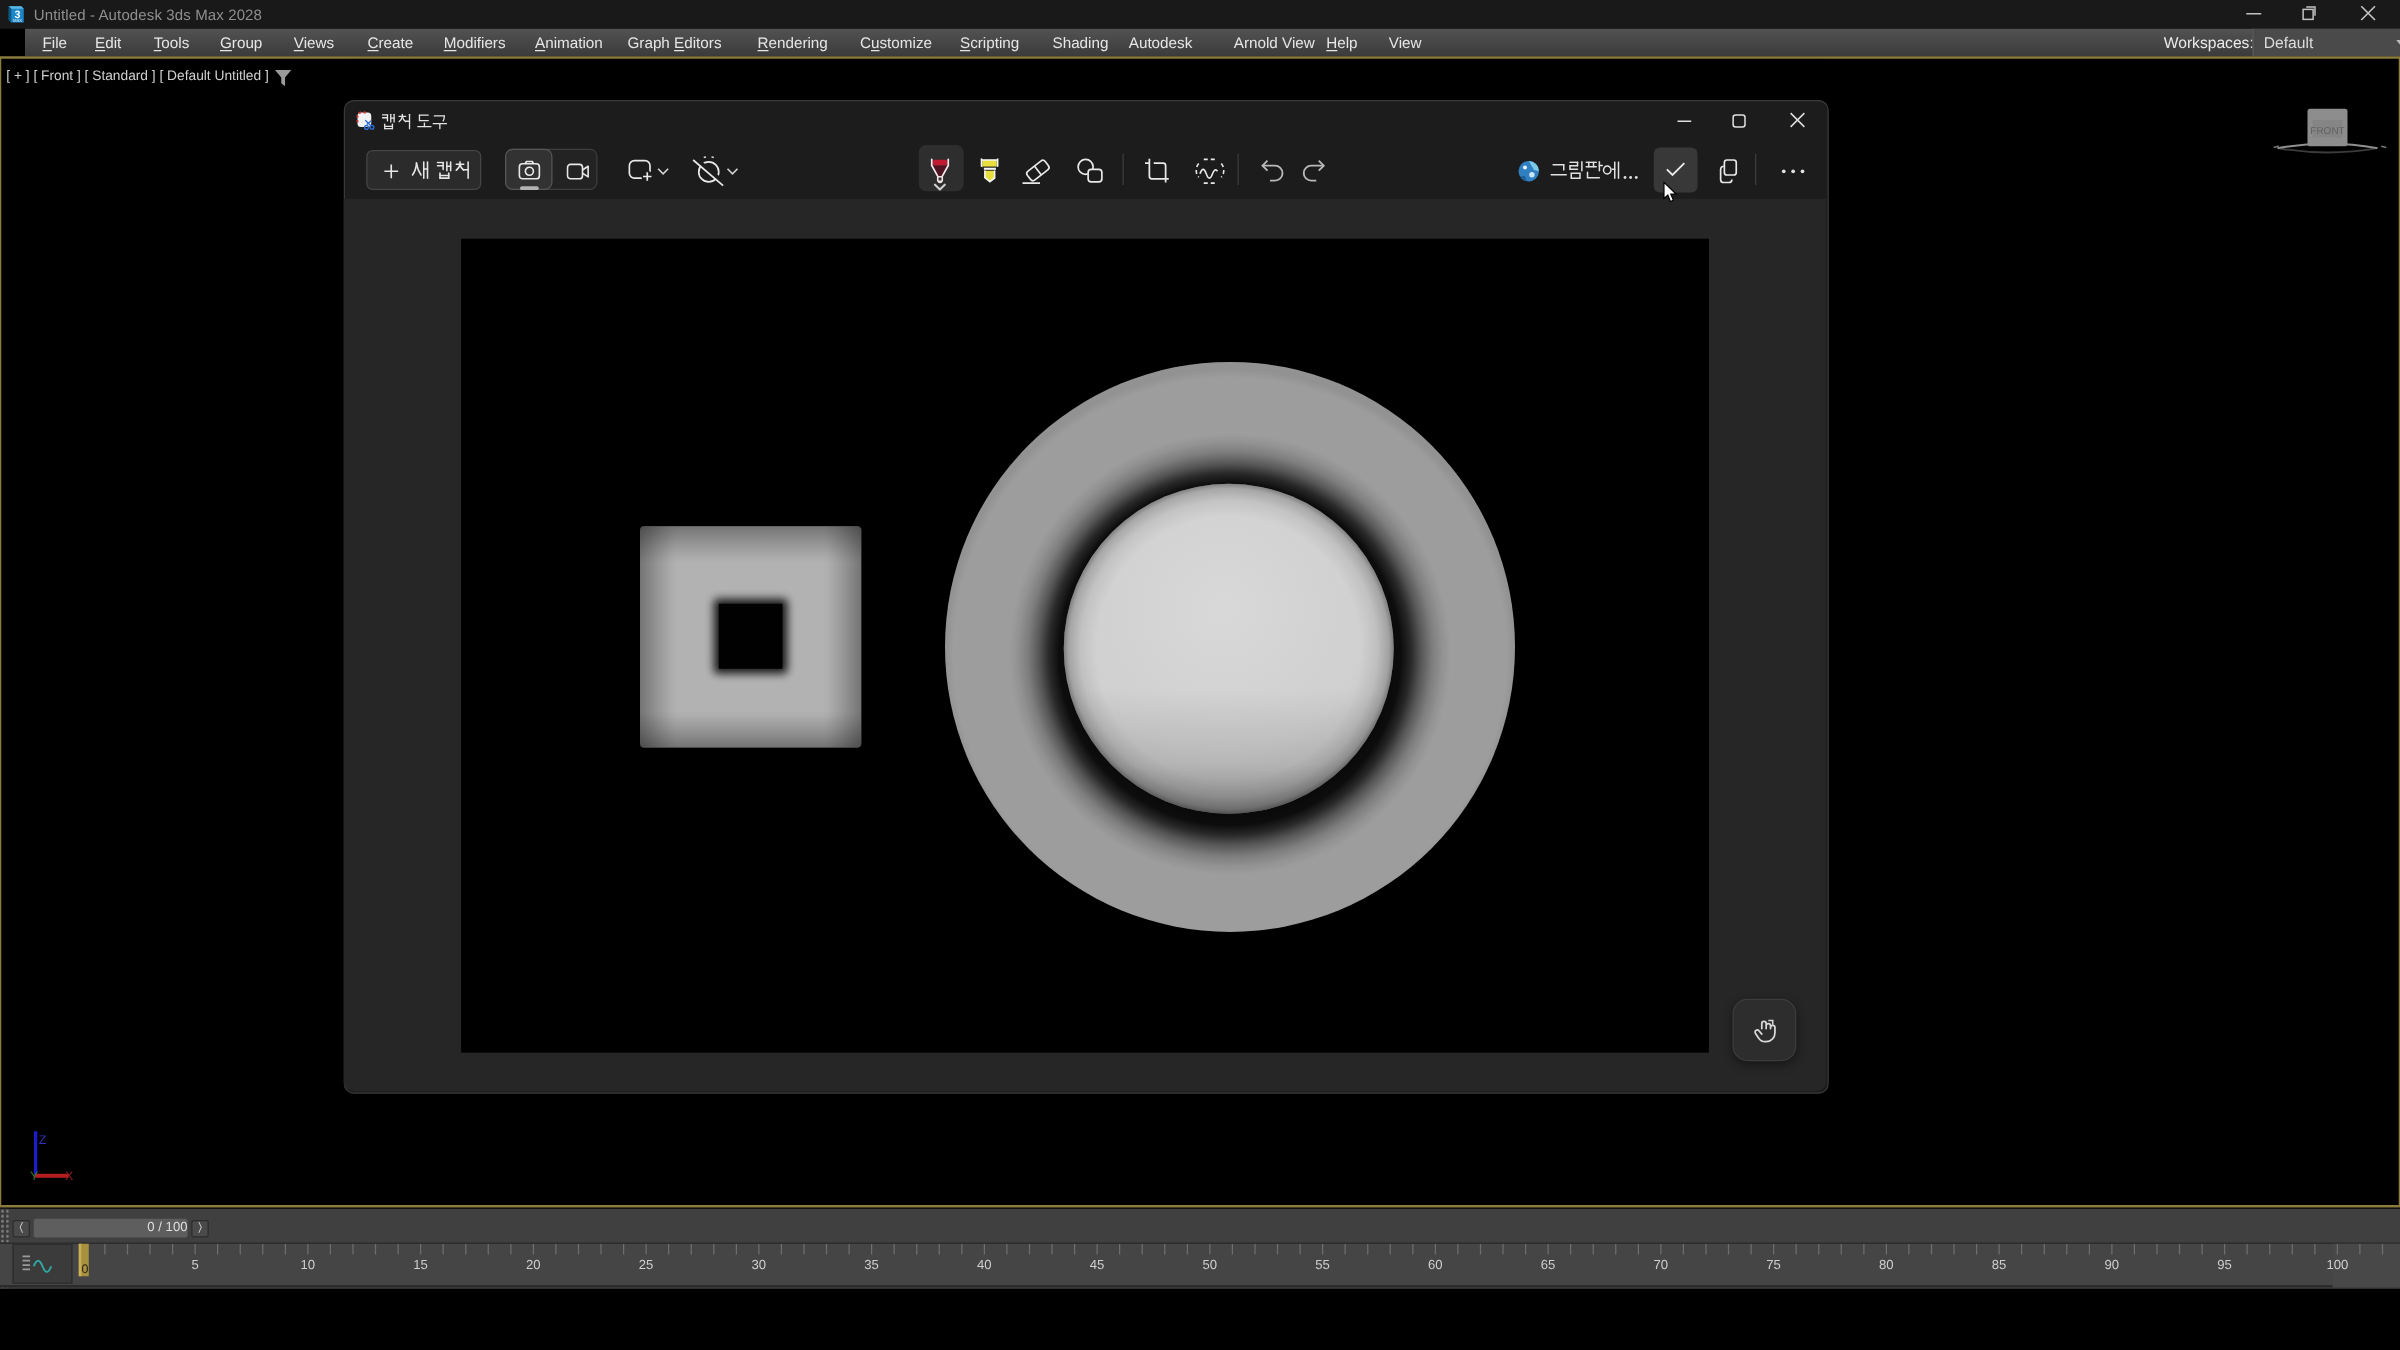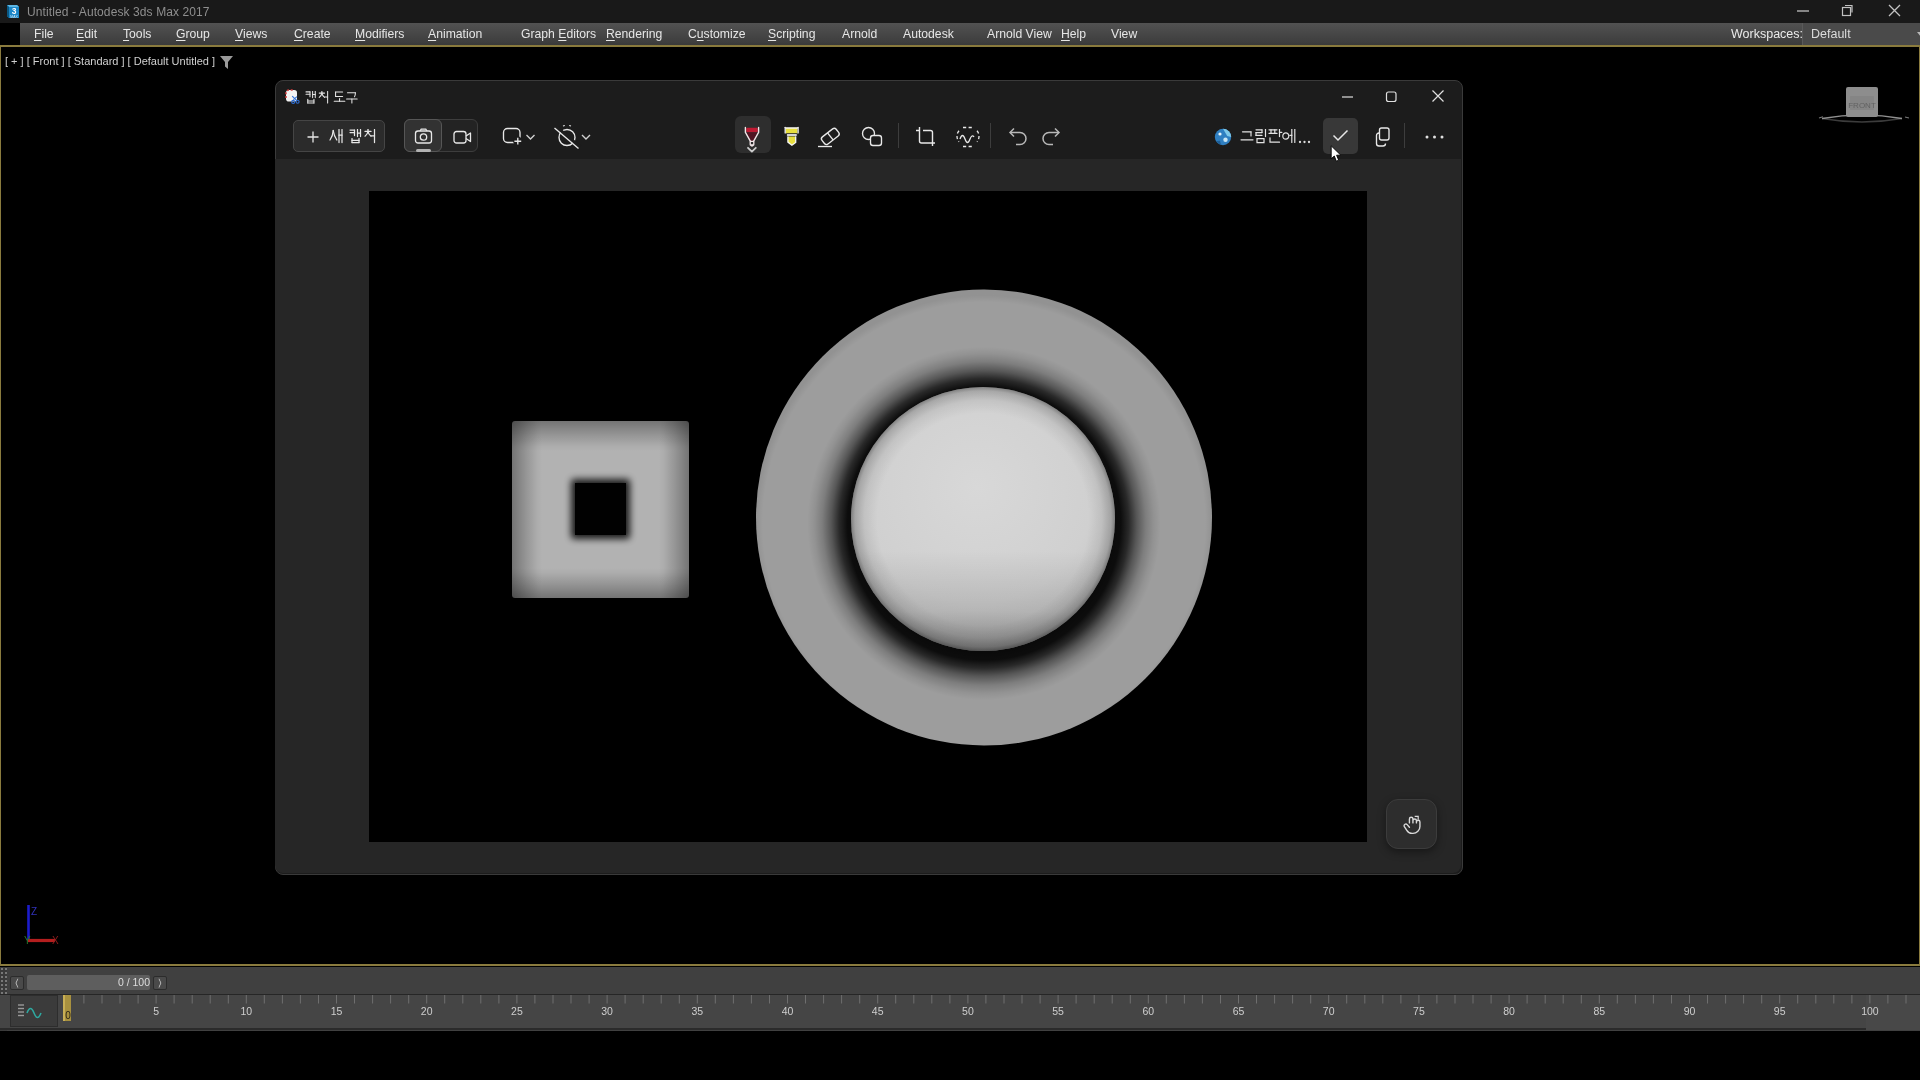--- a/index.html
+++ b/index.html
@@ -47,43 +47,43 @@
 <div id="stage">
 
   <div class="abs" id="titlebar">
     <svg class="abs" style="left:5px;top:3px" width="16" height="17" viewBox="0 0 16 17">
       <path d="M2,2 h10 l2,2 v11 h-10 l-2,-2 z" fill="#1b87c9"></path>
       <path d="M2,2 h10 l2,2 h-10 z" fill="#5db6e3"></path>
       <path d="M2,2 l2,2 v11 l-2,-2 z" fill="#0b567f"></path>
       <text x="9" y="11" font-size="8.5" fill="#fff" text-anchor="middle" font-family="Liberation Sans" font-weight="bold">3</text>
       <text x="9" y="14.6" font-size="3.4" fill="#cfe8f5" text-anchor="middle" font-family="Liberation Sans">MAX</text>
     </svg>
-    <div class="abs" id="titletext">Untitled - Autodesk 3ds Max 2017</div>
+    <div class="abs" id="titletext">Untitled - Autodesk 3ds Max 2028</div>
     <svg class="abs" style="left:1780px;top:0" width="140" height="23" viewBox="0 0 140 23">
       <line x1="17" y1="11" x2="29" y2="11" stroke="#c2c2c2" stroke-width="1.3"></line>
       <rect x="62.5" y="7.5" width="8" height="8" fill="none" stroke="#c2c2c2" stroke-width="1.2"></rect>
       <path d="M65,5.5 h7 v7" fill="none" stroke="#c2c2c2" stroke-width="1.2"></path>
       <path d="M109,5 l11,11 M120,5 l-11,11" stroke="#c2c2c2" stroke-width="1.3"></path>
     </svg>
   </div>
 
   <div class="abs" id="menubar">
     <span class="menu" style="left:14px"><span class="mn">F</span>ile</span>
     <span class="menu" style="left:56px"><span class="mn">E</span>dit</span>
     <span class="menu" style="left:103px"><span class="mn">T</span>ools</span>
     <span class="menu" style="left:156px"><span class="mn">G</span>roup</span>
     <span class="menu" style="left:215px"><span class="mn">V</span>iews</span>
     <span class="menu" style="left:274px"><span class="mn">C</span>reate</span>
     <span class="menu" style="left:335px"><span class="mn">M</span>odifiers</span>
     <span class="menu" style="left:408px"><span class="mn">A</span>nimation</span>
-    <span class="menu" style="left:501px">Graph <span class="mn">E</span>ditors</span>
+    <span class="menu" style="left:482px">Graph <span class="mn">E</span>ditors</span>
     <span class="menu" style="left:586px"><span class="mn">R</span>endering</span>
     <span class="menu" style="left:668px">C<span class="mn">u</span>stomize</span>
     <span class="menu" style="left:748px"><span class="mn">S</span>cripting</span>
-    <span class="menu" style="left:822px">Arnold</span>
+    <span class="menu" style="left:822px">Shading</span>
     <span class="menu" style="left:883px">Autodesk</span>
     <span class="menu" style="left:967px">Arnold View</span>
     <span class="menu" style="left:1041px"><span class="mn">H</span>elp</span>
     <span class="menu" style="left:1091px">View</span>
     <span class="menu" id="wslabel">Workspaces:</span>
     <div class="abs" id="wsdrop">
         <span>Default</span>
         <div id="wsarrow"></div>
       </div>
   </div>

